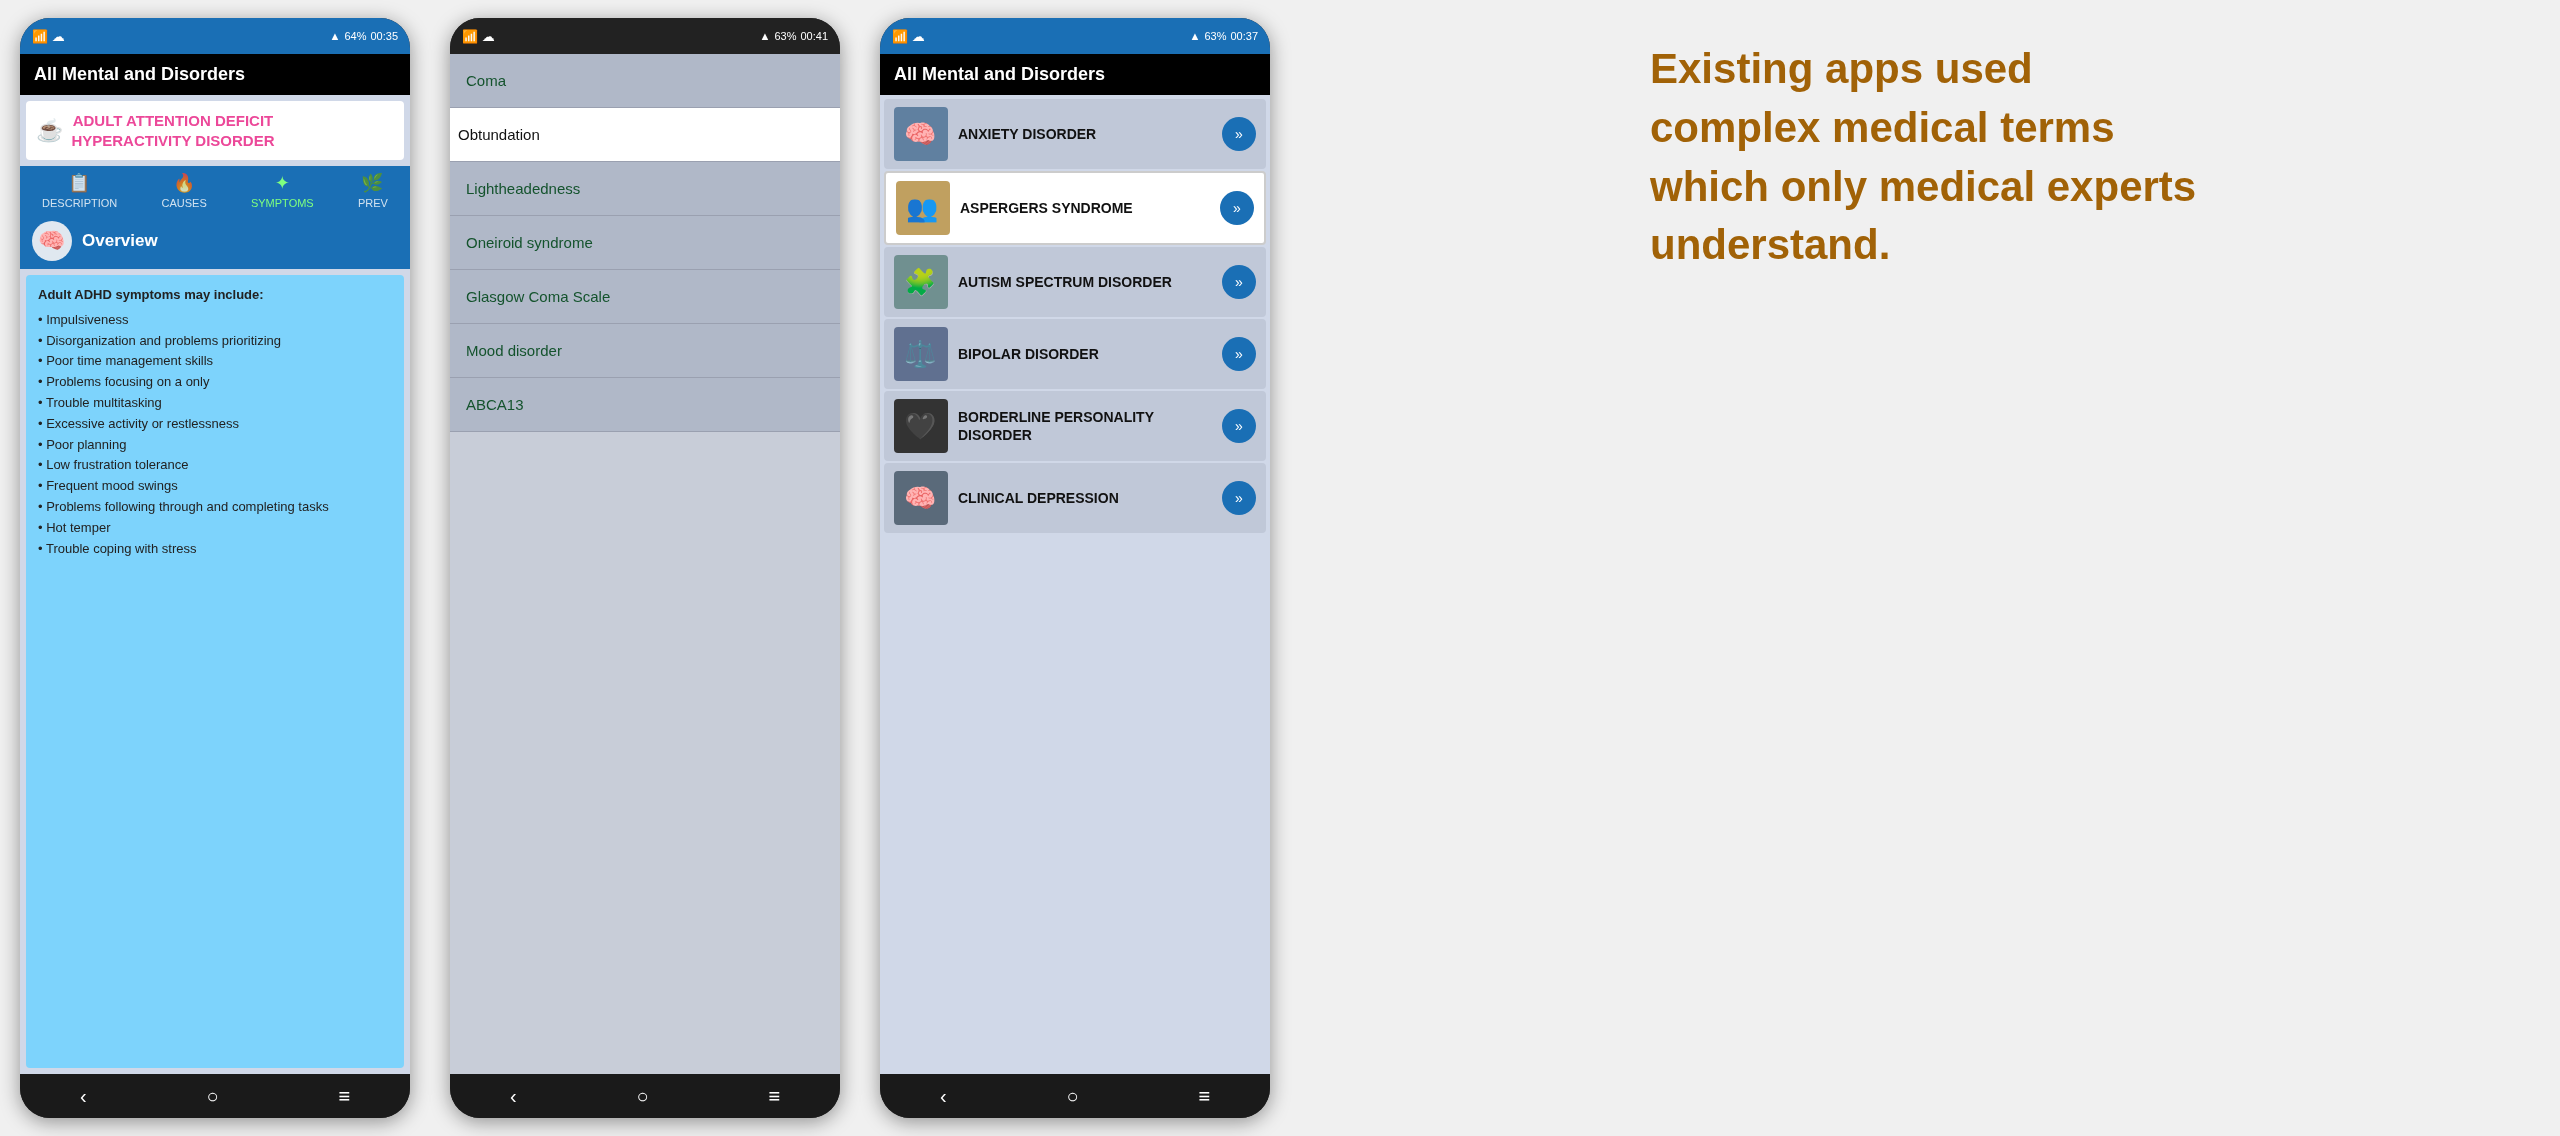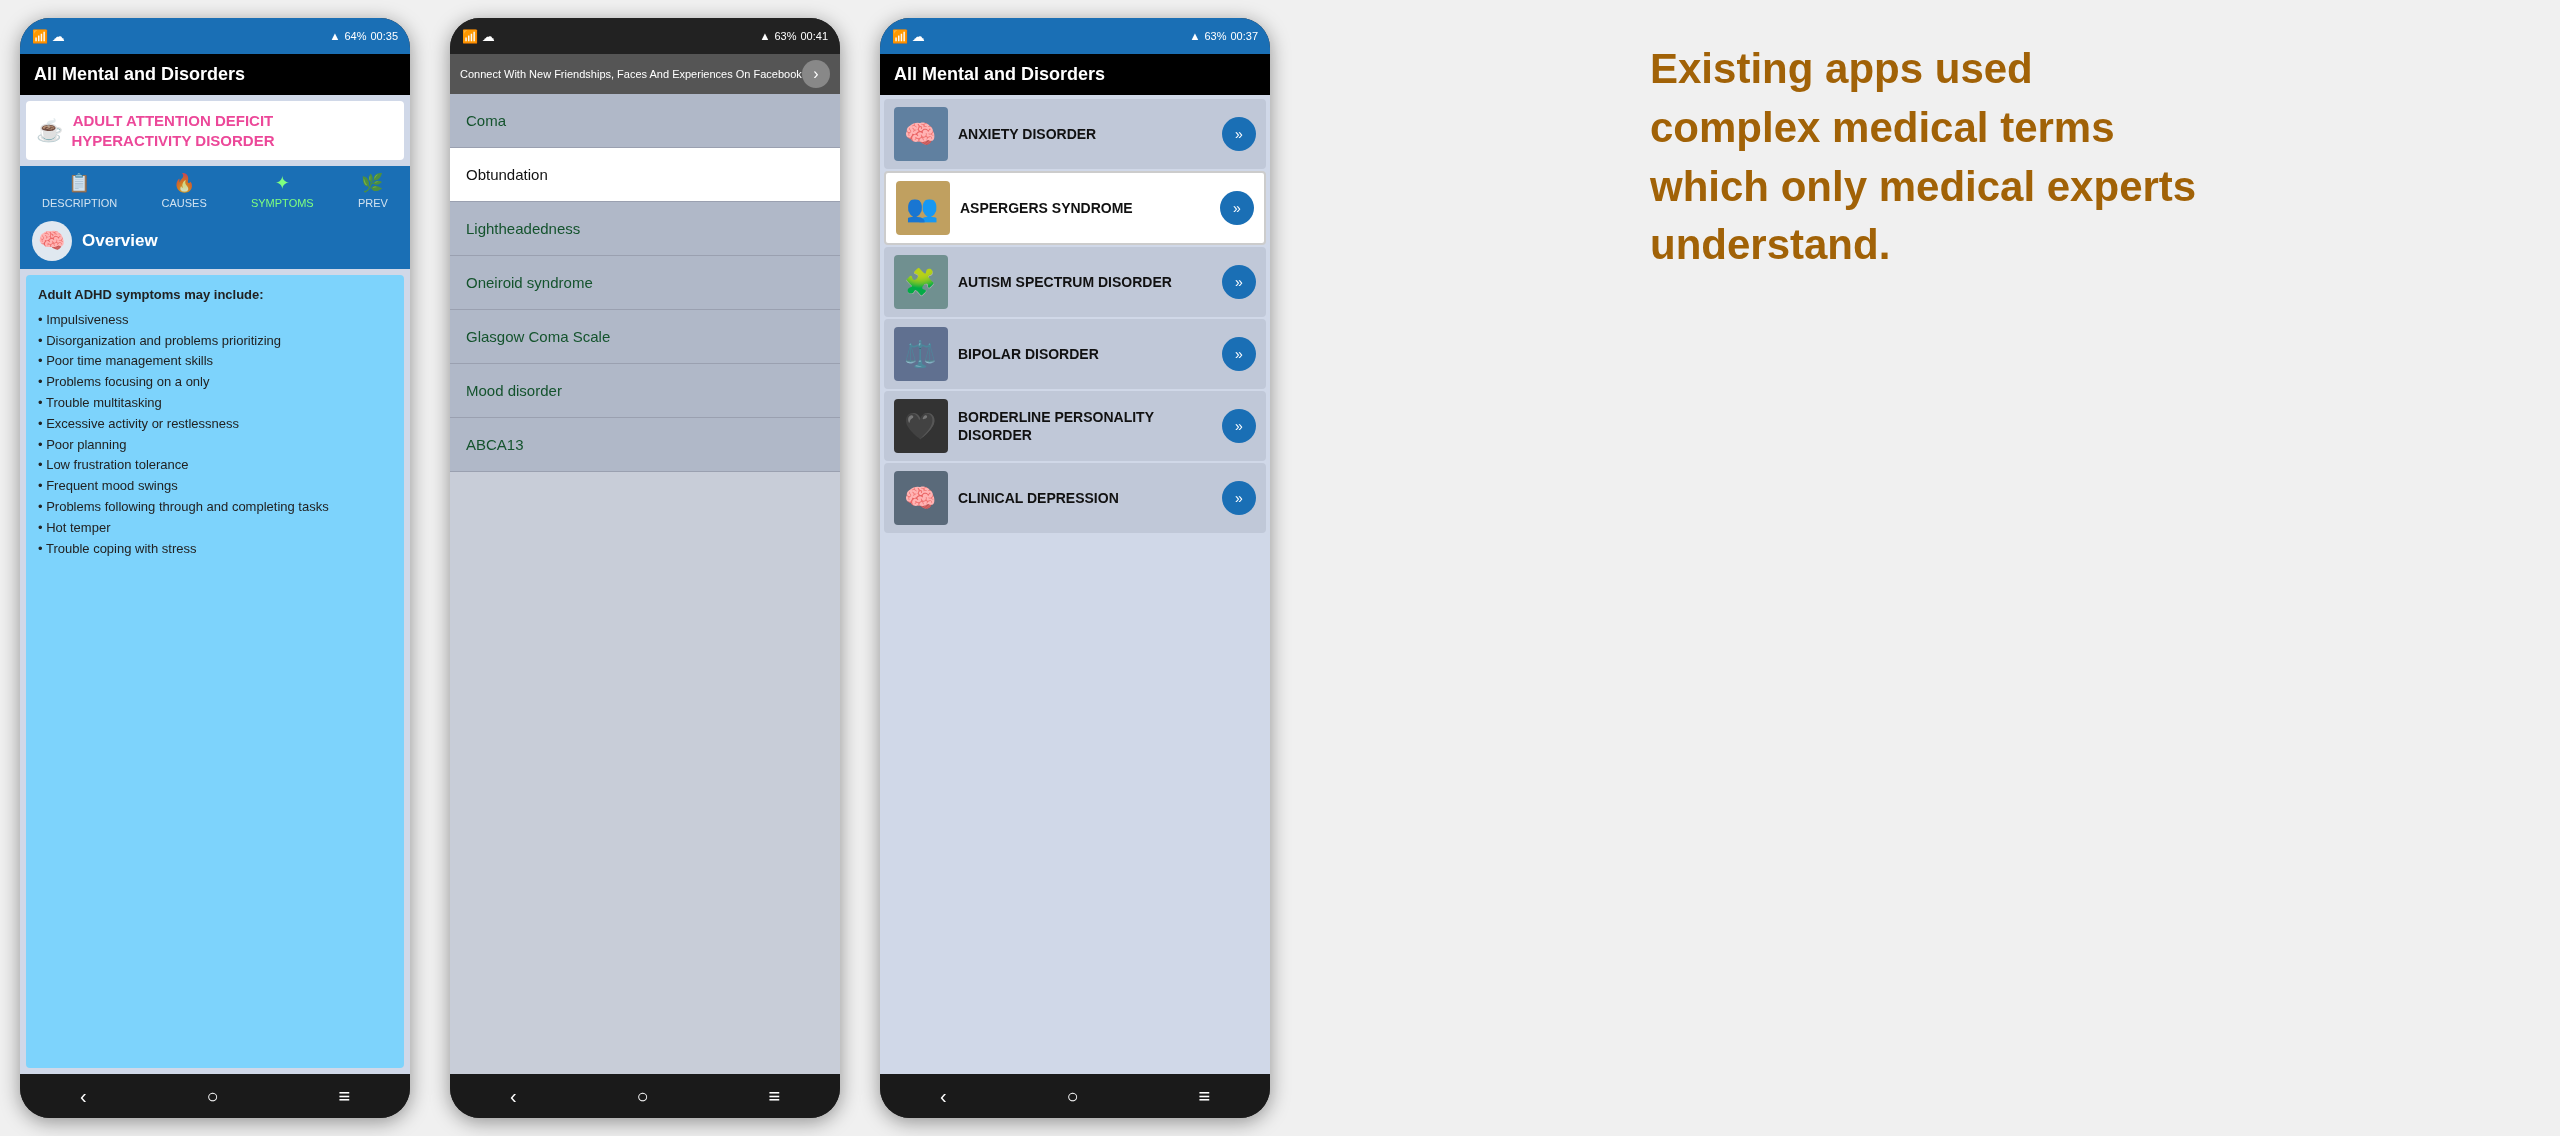--- a/index.html
+++ b/index.html
@@ -196,20 +196,21 @@
       background: #b0b8c8;
       padding: 18px 16px;
       font-size: 15px;
       color: #14532d;
       border-bottom: 1px solid #9aa0b0;
       flex-shrink: 0;
     }
     .list-item.selected {
       background: white;
       color: #111;
+      padding-left: 8px;
     }
 
     
     .phone3-content {
       flex: 1;
       background: #d0d8e8;
       overflow: hidden;
       display: flex;
       flex-direction: column;
     }
@@ -380,24 +381,20 @@
     <span>📶 ☁</span>
     <span class="status-icons">
       <span>▲</span>
       <span>63%</span>
       <span>00:41</span>
     </span>
   </div>
 
   <div class="phone2-content">
 
-    <div class="ad-banner">
-      <div style="flex:1">Connect With New Friendships, Faces And Experiences On Facebook</div>
-      <div class="ad-arrow">›</div>
-    </div>
 
     <div class="list-items">
       <div class="list-item">
         <span>Coma</span>
       </div>
       <div class="list-item selected">
         <span>Obtundation</span>
       </div>
       <div class="list-item">
         <span>Lightheadedness</span>

